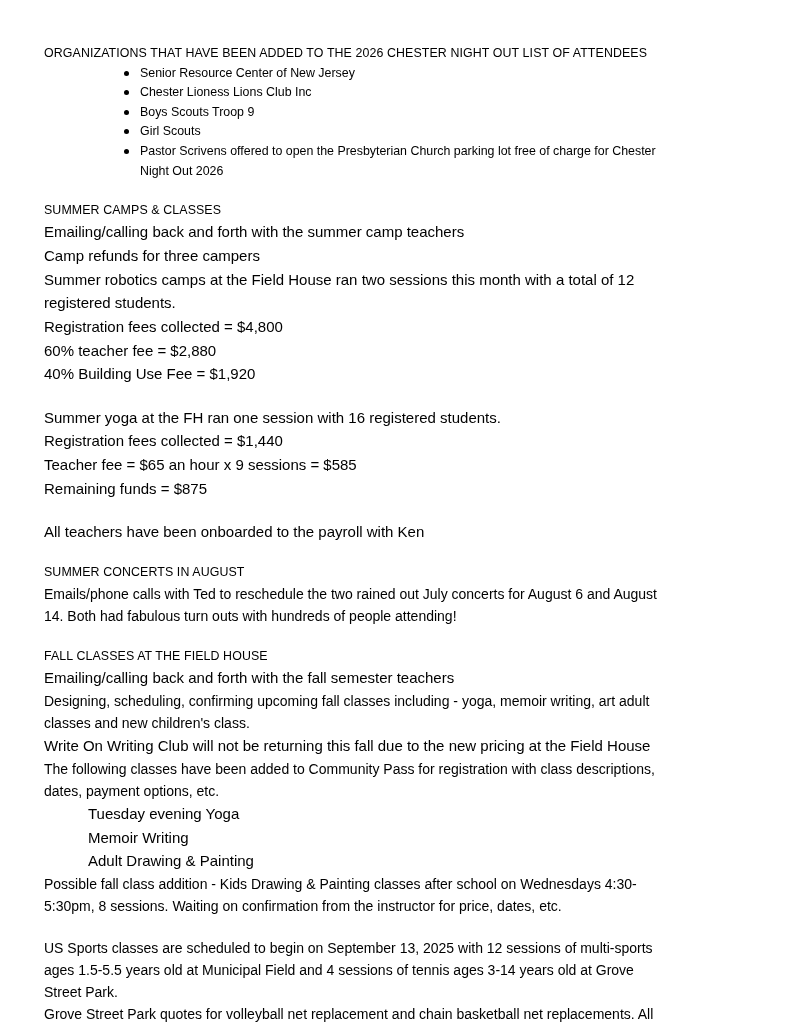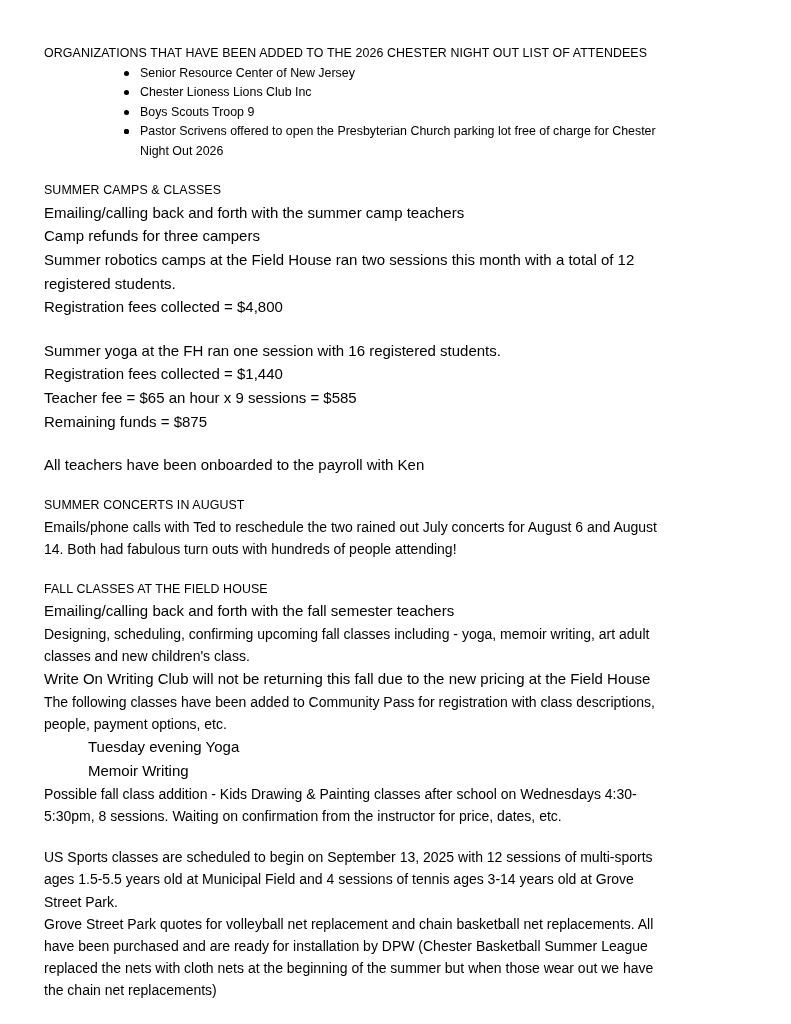--- a/index.html
+++ b/index.html
@@ -84,34 +84,37 @@
       <li>
         <span class="bullet-dot"></span>
         <span class="bullet-text">Chester Lioness Lions Club Inc</span>
       </li>
       <li>
         <span class="bullet-dot"></span>
         <span class="bullet-text">Boys Scouts Troop 9</span>
       </li>
       <li>
         <span class="bullet-dot"></span>
+        <span class="bullet-text">Girl Scouts</span>
       </li>
       <li>
         <span class="bullet-dot"></span>
         <span class="bullet-text">Pastor Scrivens offered to open the Presbyterian Church parking lot free of charge for Chester Night Out 2026</span>
       </li>
     </ul>
 
     <div class="blank"></div>
 
     <div class="heading">SUMMER CAMPS &amp; CLASSES</div>
     <div class="line">Emailing/calling back and forth with the summer camp teachers</div>
     <div class="line">Camp refunds for three campers</div>
     <div class="line">Summer robotics camps at the Field House ran two sessions this month with a total of 12 registered students.</div>
     <div class="line">Registration fees collected = $4,800</div>
+    <div class="line">60% teacher fee = $2,880</div>
+    <div class="line">40% Building Use Fee = $1,920</div>
 
     <div class="blank"></div>
 
     <div class="line">Summer yoga at the FH ran one session with 16 registered students.</div>
     <div class="line">Registration fees collected = $1,440</div>
     <div class="line">Teacher fee = $65 an hour x 9 sessions = $585</div>
     <div class="line">Remaining funds = $875</div>
 
     <div class="blank"></div>
 
@@ -121,23 +124,24 @@
 
     <div class="heading">SUMMER CONCERTS IN AUGUST</div>
     <div class="wrap-block">Emails/phone calls with Ted to reschedule the two rained out July concerts for August 6 and August 14. Both had fabulous turn outs with hundreds of people attending!</div>
 
     <div class="blank"></div>
 
     <div class="heading">FALL CLASSES AT THE FIELD HOUSE</div>
     <div class="line">Emailing/calling back and forth with the fall semester teachers</div>
     <div class="wrap-block">Designing, scheduling, confirming upcoming fall classes including - yoga, memoir writing, art adult classes and new children's class.</div>
     <div class="line">Write On Writing Club will not be returning this fall due to the new pricing at the Field House</div>
-    <div class="wrap-block">The following classes have been added to Community Pass for registration with class descriptions, people, payment options, etc.</div>
+    <div class="wrap-block">The following classes have been added to Community Pass for registration with class descriptions, dates, payment options, etc.</div>
     <div class="line indent-1">Tuesday evening Yoga</div>
     <div class="line indent-1">Memoir Writing</div>
+    <div class="line indent-1">Adult Drawing &amp; Painting</div>
     <div class="wrap-block">Possible fall class addition - Kids Drawing &amp; Painting classes after school on Wednesdays 4:30-5:30pm, 8 sessions. Waiting on confirmation from the instructor for price, dates, etc.</div>
 
     <div class="blank"></div>
 
     <div class="wrap-block">US Sports classes are scheduled to begin on September 13, 2025 with 12 sessions of multi-sports ages 1.5-5.5 years old at Municipal Field and 4 sessions of tennis ages 3-14 years old at Grove Street Park.</div>
     <div class="wrap-block">Grove Street Park quotes for volleyball net replacement and chain basketball net replacements. All have been purchased and are ready for installation by DPW (Chester Basketball Summer League replaced the nets with cloth nets at the beginning of the summer but when those wear out we have the chain net replacements)</div>
 
   </div>
 </div>
 

